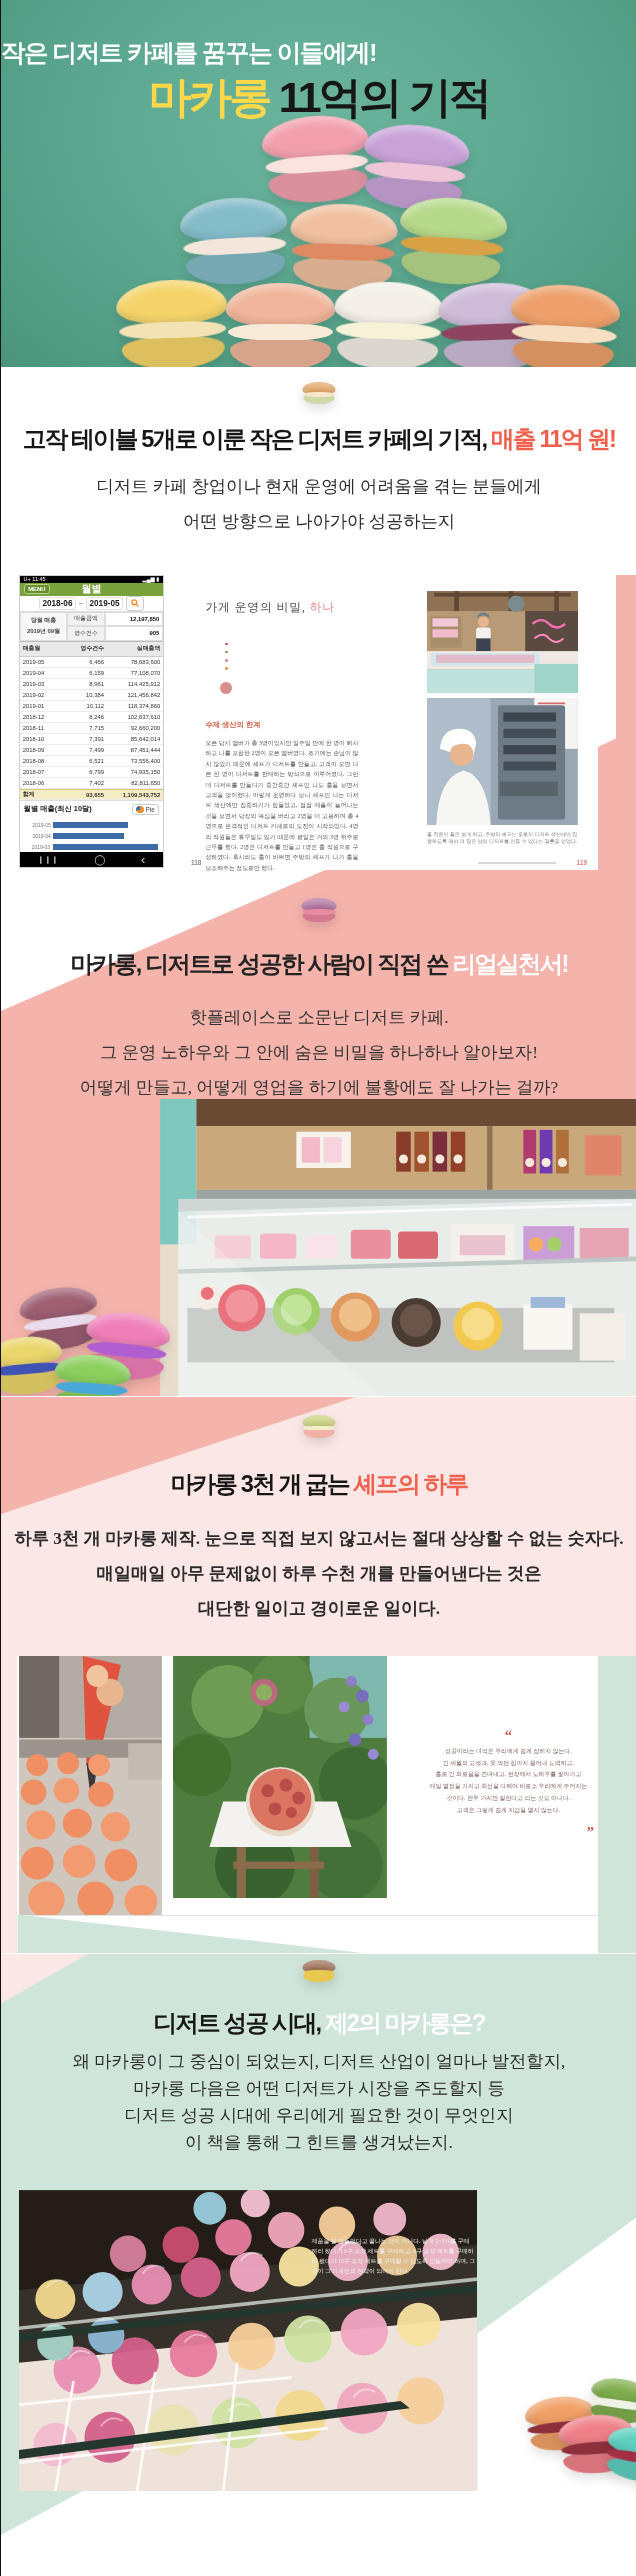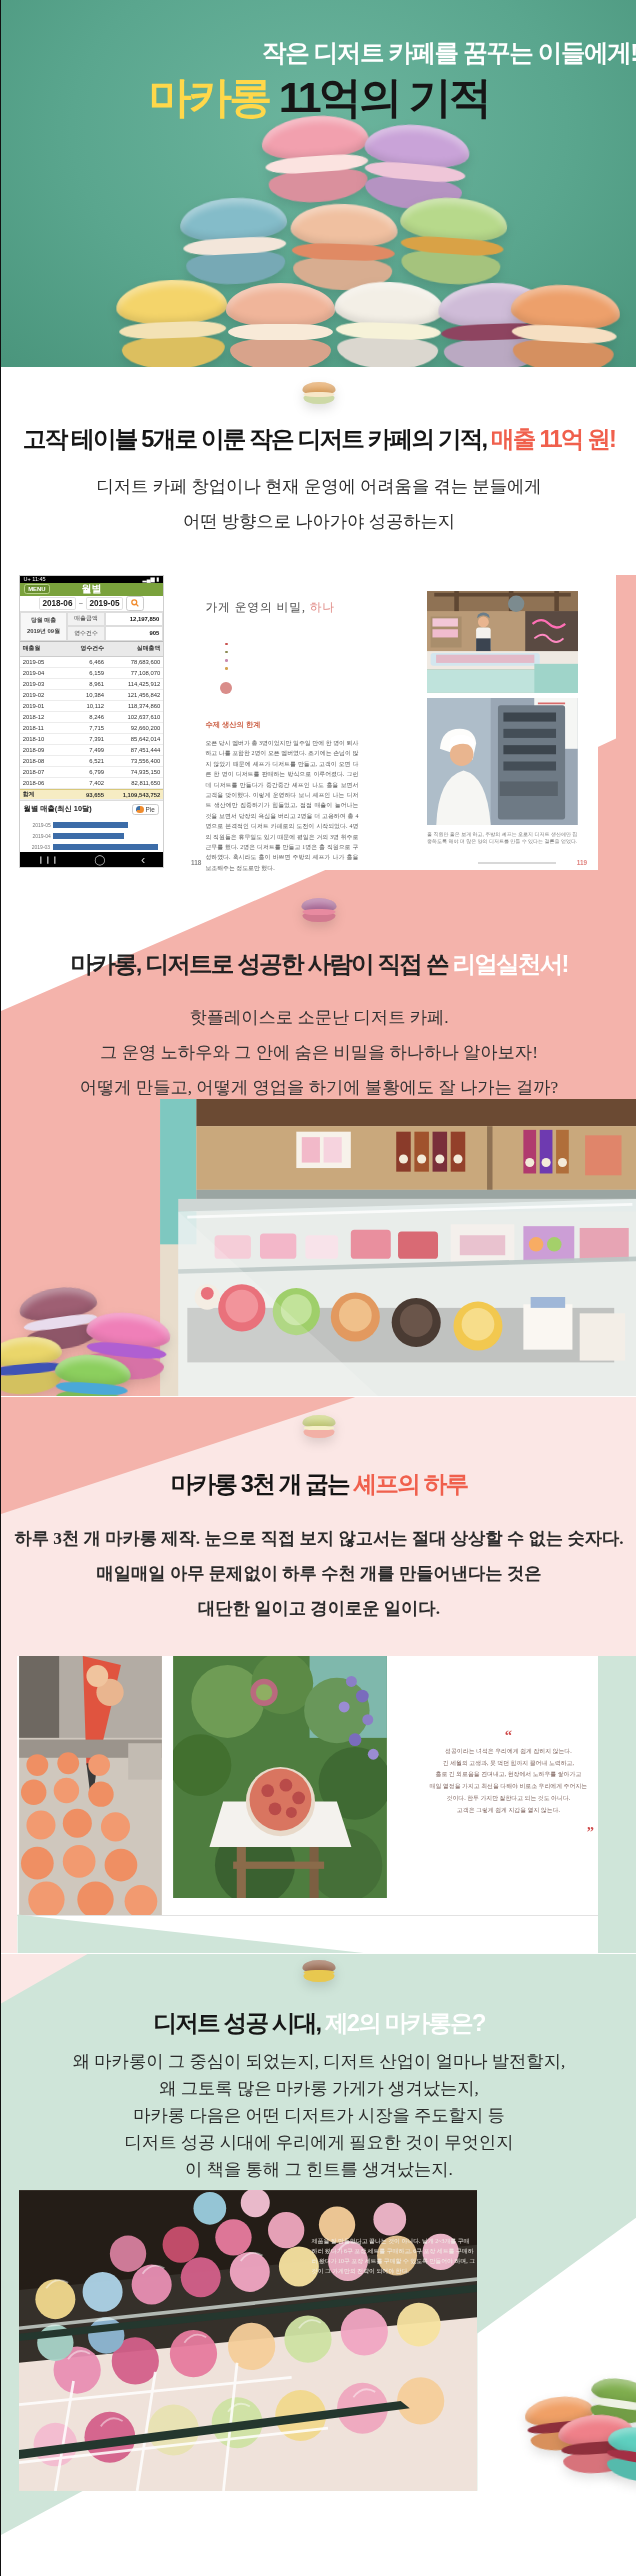--- a/index.html
+++ b/index.html
@@ -2,21 +2,21 @@
 <html style="font-size:14.5px"><head>
 <meta charset="utf-8">
 <style>
   html,body{margin:0;padding:0;background:#e9e9e9;}
   #page{position:relative;width:636px;height:2576px;margin:0 auto;background:#fff;overflow:hidden;
         font-family:"Liberation Sans",sans-serif;border-left:1.8px solid #111;border-bottom:3.6px solid #111;box-sizing:content-box;}
   section{position:absolute;left:0;width:636px;overflow:hidden;}
 
   
   #hero{top:0;height:367px;background:radial-gradient(ellipse at 50% 35%, #6cb59e 0%, #5aa68e 55%, #4a957c 100%);}
-  .hero-tagline{position:absolute;top:36px;width:100%;text-align:right;color:#fff;font-size:24.5px;font-weight:800;letter-spacing:-1.4px;}
+  .hero-tagline{position:absolute;top:36px;width:100%;text-align:left;color:#fff;font-size:24.5px;font-weight:800;letter-spacing:-1.4px;}
   .hero-title{position:absolute;top:69px;width:100%;text-align:center;font-size:43px;font-weight:800;letter-spacing:-2.7px;color:#161616;}
   .hero-title .hl{color:#ffd84a;}
 
   
   .mac{position:absolute;filter:drop-shadow(0 5.5px 5.5px rgba(0,0,0,.12));}
   .mac .s1{width:var(--w);height:calc(var(--w) * .40);background:var(--c1);border-radius:50% 50% 44% 44% / 62% 62% 38% 38%;box-shadow:inset 0 -4.5px 7.3px rgba(0,0,0,.10), inset 0 5.5px 7.3px rgba(255,255,255,.35);}
   .mac .cr{width:calc(var(--w) * .96);height:calc(var(--w) * .15);background:var(--c2);margin:-2.7px auto;border-radius:40% / 55%;position:relative;z-index:1;}
   .mac .s2{width:calc(var(--w) * .92);height:calc(var(--w) * .30);background:var(--c1);filter:brightness(.90);margin:-2.7px auto 0;border-radius:44% 44% 50% 50% / 36% 36% 64% 64%;}
 
   
@@ -629,21 +629,20 @@
     <div class="pink-tri"></div>
     <div class="mac divider-mac" style="--w:33px;--c1:#9c6b52;--c2:#e8c84f;top:5.5px;">
         <div class="s1"></div>
         <div class="cr"></div>
         <div class="s2" style="background:#e8c84f;filter:none;"></div>
       </div>
     <div class="sec-heading" style="top:53px;"><span>디저트 성공 시대, </span><span class="accent-w">제2의 마카롱은?</span></div>
     <div class="body-serif" style="top:94px;">
 
     <div class="line">왜 마카롱이 그 중심이 되었는지, 디저트 산업이 얼마나 발전할지,</div>
-        <div class="line">왜 그토록 많은 마카롱 가게가 생겨났는지,</div>
         <div class="line">마카롱 다음은 어떤 디저트가 시장을 주도할지 등</div>
         <div class="line">디저트 성공 시대에 우리에게 필요한 것이 무엇인지</div>
         <div class="line">이 책을 통해 그 힌트를 생겨났는지.</div>
       </div>
   </section>
 
   <section id="s8">
     <div class="mint-shape"></div>
     <svg class="finalphoto" width="458" height="301" viewBox="0 0 504 331">
       <rect width="504" height="331" fill="#efe2da"></rect>

